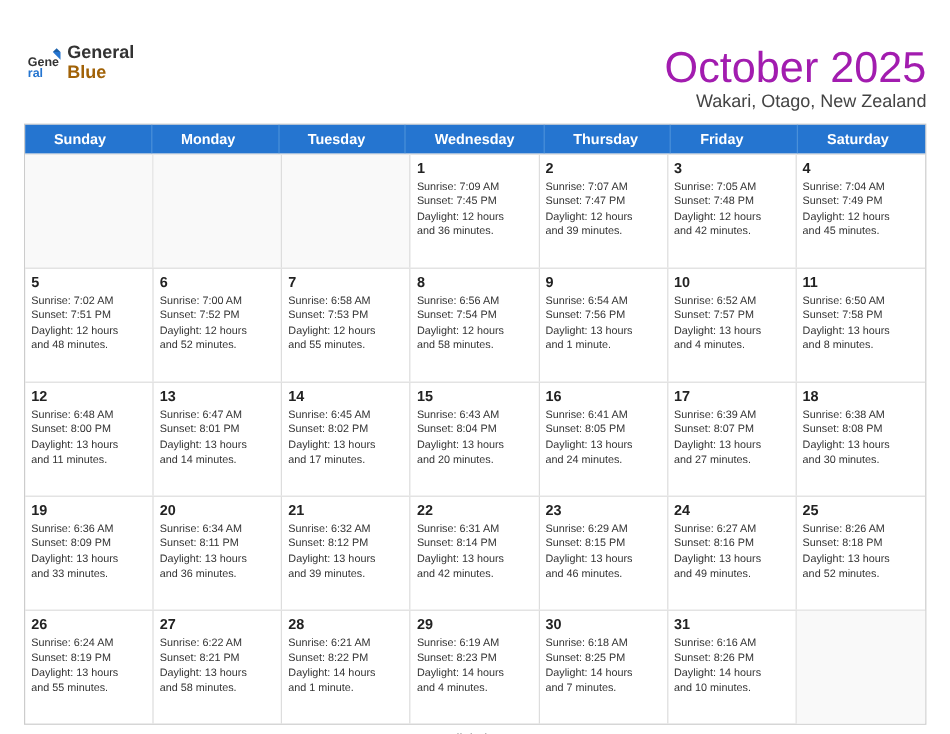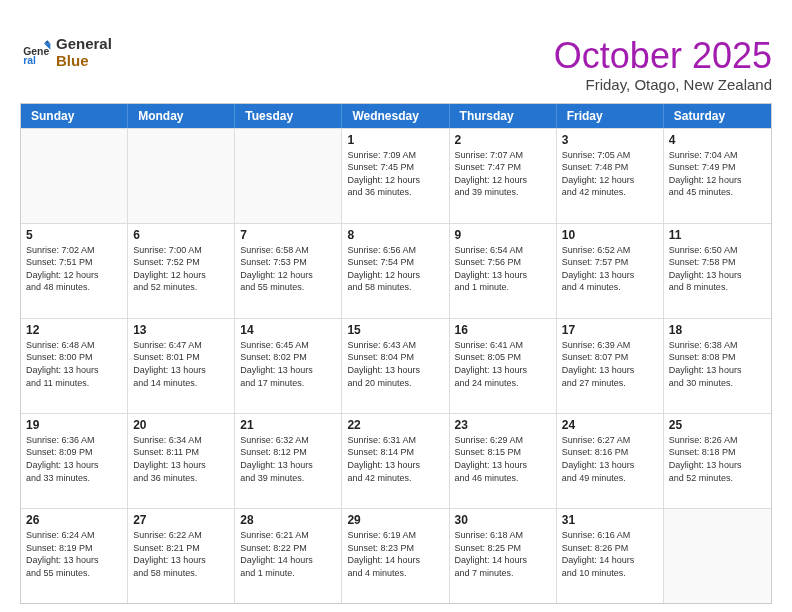--- a/index.html
+++ b/index.html
@@ -55,21 +55,21 @@
     }
     .cal-header {
       display: grid;
       grid-template-columns: repeat(7, 1fr);
       background: #2575d0;
     }
     .cal-header-cell {
       color: #fff;
       font-size: 12px;
       font-weight: bold;
-      padding: 5px 10px;
+      padding: 5px 24px;
       text-align: left;
       border-right: 1px solid #4a90d9;
     }
     .cal-header-cell:last-child { border-right: none; }
     .cal-body {
       flex: 1;
       display: flex;
       flex-direction: column;
     }
     .cal-week {
@@ -122,21 +122,21 @@
       </svg>
       <div>
         <div style="font-size:15px;font-weight:bold;color:#333;line-height:1.1;">
           <span>General</span><br>
           <span style="color:#a16207;text-align:center;">Blue</span>
         </div>
       </div>
     </div>
     <div class="title-block">
       <div class="month-title">October 2025</div>
-      <div class="location">Friday, Otago, New Zealand</div>
+      <div class="location">Wakari, Otago, New Zealand</div>
     </div>
   </div>
 
   <div class="calendar">
     <div class="cal-header">
     <div class="cal-header-cell">Sunday</div>
         <div class="cal-header-cell">Monday</div>
         <div class="cal-header-cell">Tuesday</div>
         <div class="cal-header-cell">Wednesday</div>
         <div class="cal-header-cell">Thursday</div>

